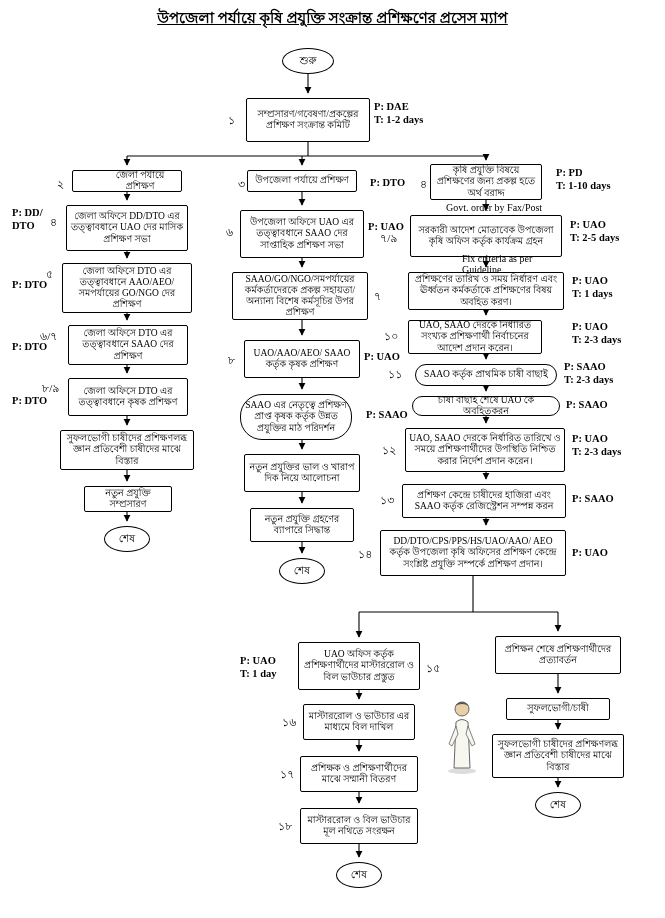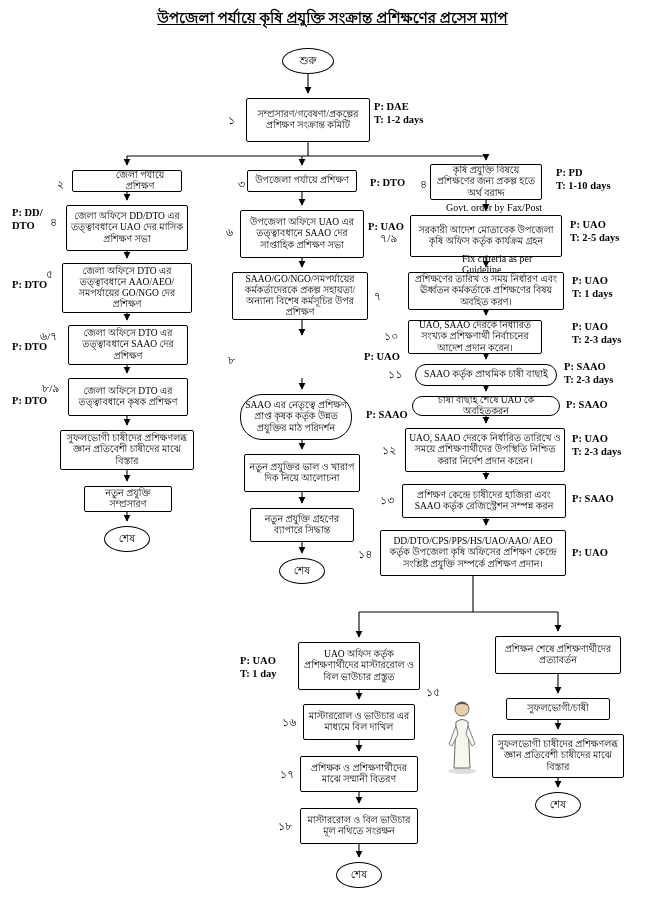--- a/index.html
+++ b/index.html
@@ -146,20 +146,21 @@
   <div class="num" style="left:226px;top:224px;">৬</div>
   <div class="box" style="left:240px;top:210px;width:124px;height:48px;">উপজেলা অফিসে UAO এর তত্ত্বাবধানে SAAO দের সাপ্তাহিক প্রশিক্ষণ সভা</div>
   <div class="plabel" style="left:368px;top:220px;width:56px;">
     <span>P: UAO</span>
   </div>
 
   <div class="box" style="left:232px;top:272px;width:136px;height:48px;">SAAO/GO/NGO/সমপর্যায়ের কর্মকর্তাদেরকে প্রকল্প সহায়তা/অন্যান্য বিশেষ কর্মসূচির উপর প্রশিক্ষণ</div>
   <div class="num" style="left:374px;top:288px;">৭</div>
 
   <div class="num" style="left:228px;top:352px;">৮</div>
+  <div class="box" style="left:244px;top:340px;width:116px;height:38px;">UAO/AAO/AEO/ SAAO কর্তৃক কৃষক প্রশিক্ষণ</div>
   <div class="plabel" style="left:364px;top:350px;width:56px;">
     <span>P: UAO</span>
   </div>
 
   <div class="box" style="left:240px;top:394px;width:112px;height:46px;border-radius:22px;">SAAO এর নেতৃত্বে প্রশিক্ষণ প্রাপ্ত কৃষক কর্তৃক উন্নত প্রযুক্তির মাঠ পরিদর্শন</div>
   <div class="plabel" style="left:366px;top:408px;width:60px;">
     <span>P: SAAO</span>
   </div>
 
   <div class="box" style="left:244px;top:454px;width:116px;height:38px;">নতুন প্রযুক্তির ভাল ও খারাপ দিক নিয়ে আলোচনা</div>
@@ -219,21 +220,21 @@
   <div class="box" style="left:380px;top:530px;width:186px;height:46px;">DD/DTO/CPS/PPS/HS/UAO/AAO/ AEO কর্তৃক উপজেলা কৃষি অফিসের প্রশিক্ষণ কেন্দ্রে সংশ্লিষ্ট প্রযুক্তি সম্পর্কে প্রশিক্ষণ প্রদান।</div>
   <div class="plabel" style="left:572px;top:546px;width:70px;">
     <span>P: UAO</span>
   </div>
 
   <div class="plabel" style="left:240px;top:654px;width:56px;">
     <span>P: UAO</span>
     <span>T: 1 day</span>
   </div>
   <div class="box" style="left:298px;top:642px;width:122px;height:48px;">UAO অফিস কর্তৃক প্রশিক্ষণার্থীদের মাস্টাররোল ও বিল ভাউচার প্রস্তুত</div>
-  <div class="num" style="left:426px;top:660px;margin-top:24px;">১৫</div>
+  <div class="num" style="left:426px;top:660px;">১৫</div>
 
   <div class="num" style="left:282px;top:714px;">১৬</div>
   <div class="box" style="left:303px;top:704px;width:112px;height:36px;">মাস্টাররোল ও ভাউচার এর মাধ্যমে বিল দাখিল</div>
 
   <div class="num" style="left:280px;top:766px;">১৭</div>
   <div class="box" style="left:300px;top:756px;width:118px;height:36px;">প্রশিক্ষক ও প্রশিক্ষণার্থীদের মাঝে সম্মানী বিতরণ</div>
 
   <div class="num" style="left:278px;top:818px;">১৮</div>
   <div class="box" style="left:300px;top:808px;width:118px;height:36px;">মাস্টাররোল ও বিল ভাউচার মূল নথিতে সংরক্ষন</div>
 

